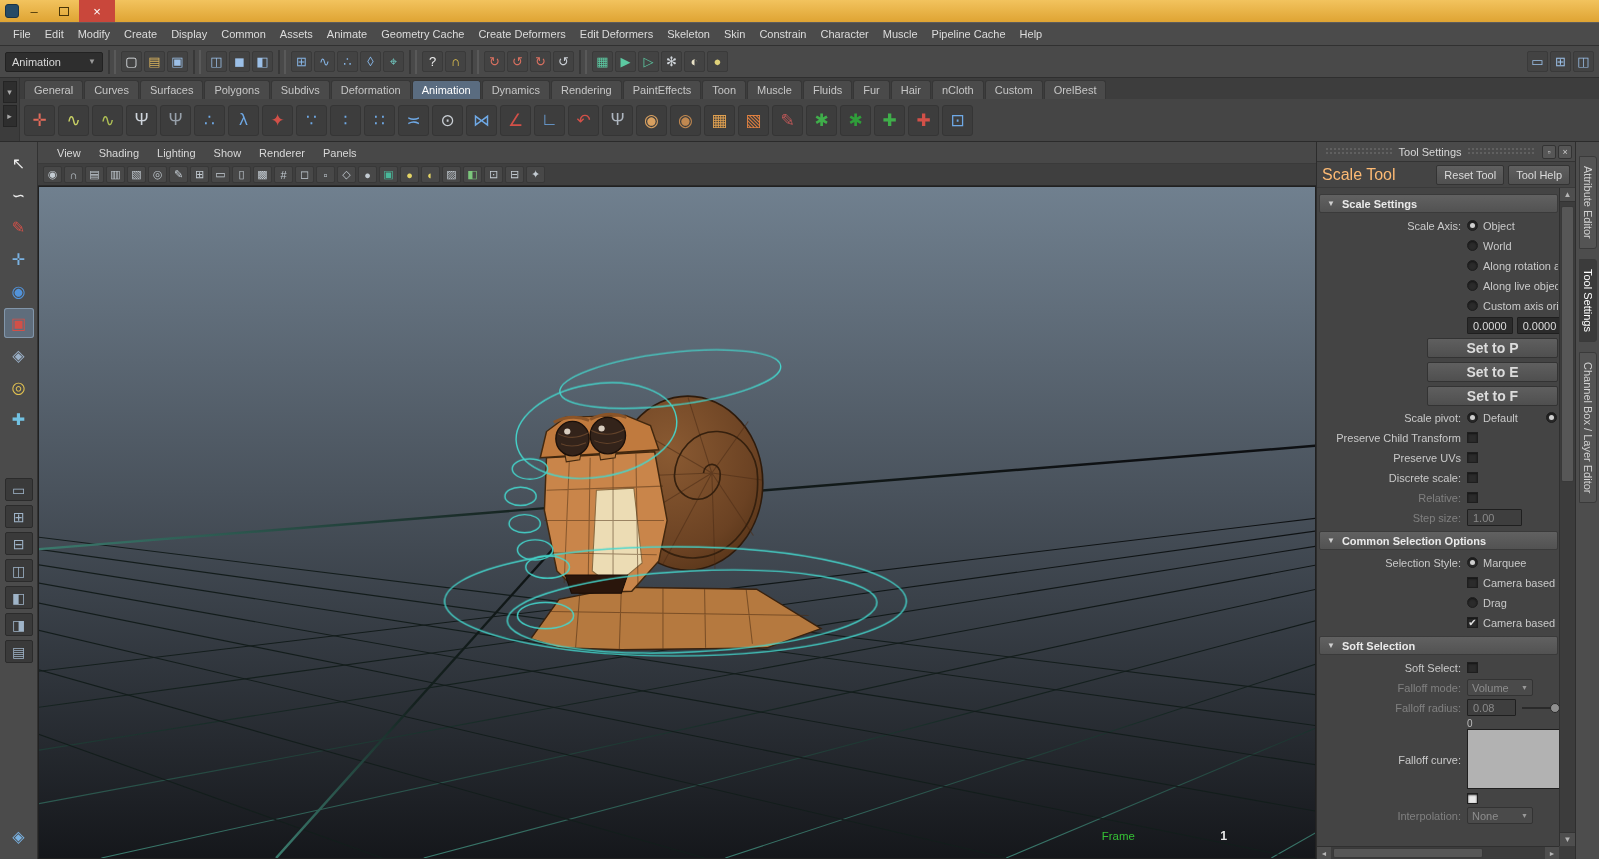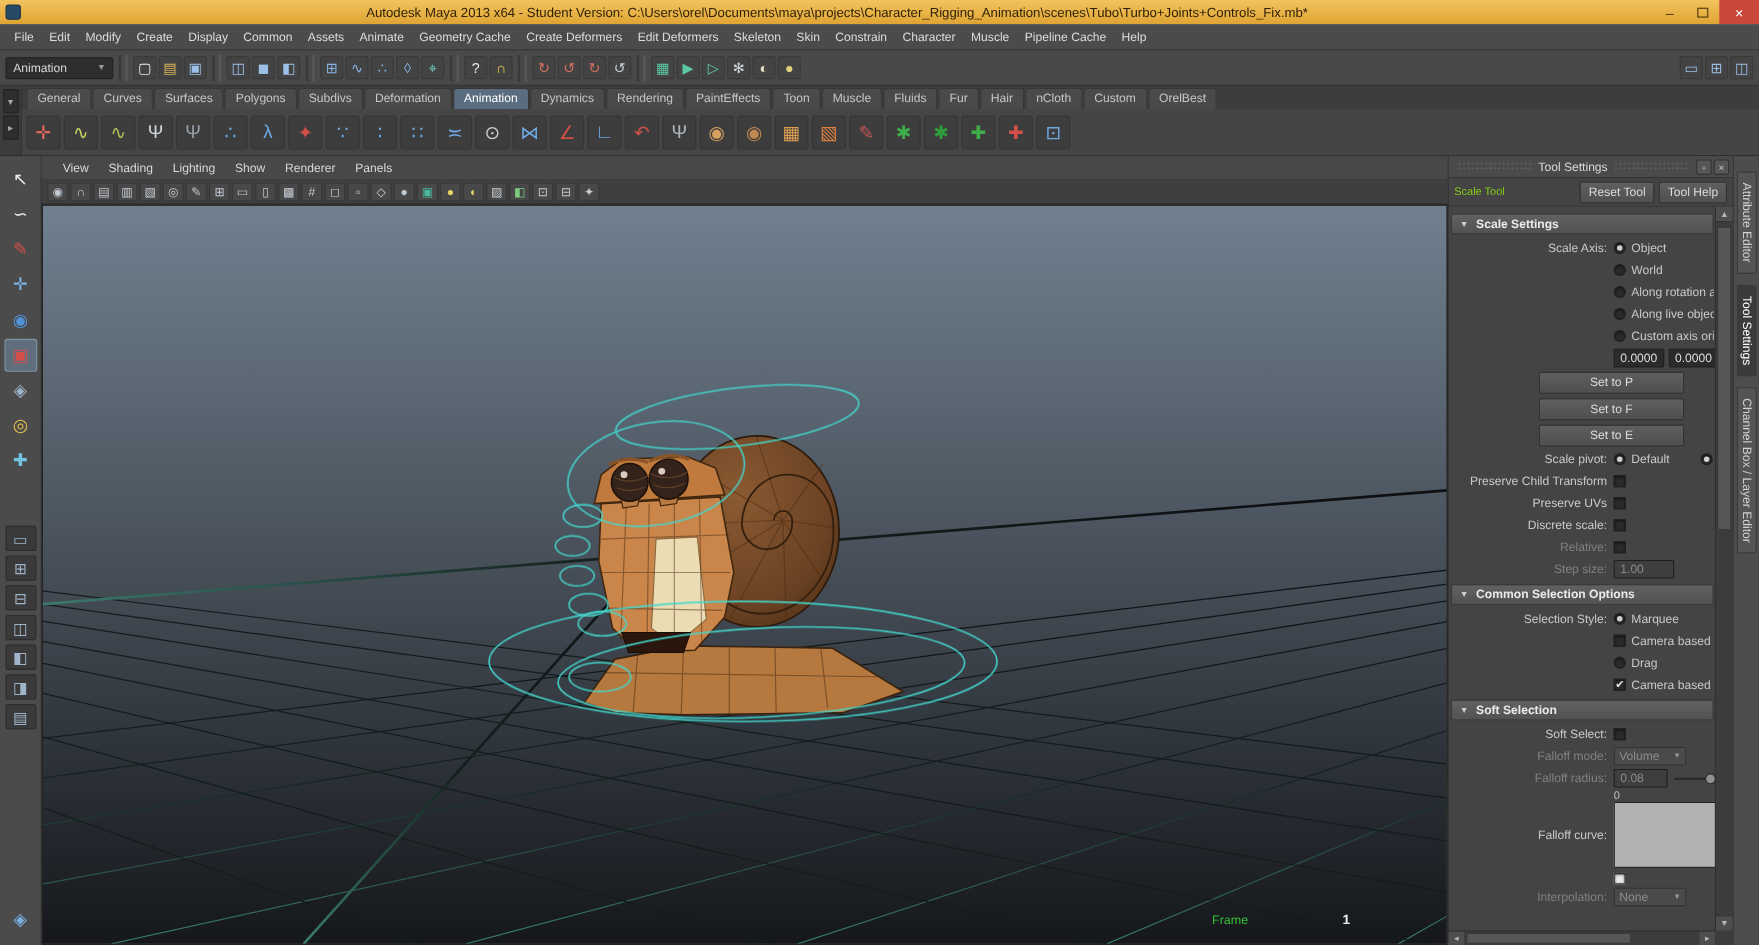--- a/index.html
+++ b/index.html
@@ -58,39 +58,39 @@
   .canvas { flex:1; min-height:0; position:relative; border:1px solid #202020; }
   .canvas svg { width:100%; height:100%; display:block; }
 
   
   .tool-panel { width:258px; background:#444; display:flex; flex-direction:column; flex:0 0 auto; position:relative; }
   .tp-header { height:20px; background:#4a4a4a; border-bottom:1px solid #333; display:flex; align-items:center; padding:0 3px; }
   .tp-dots { flex:1; height:9px; margin:0 5px; background-image:radial-gradient(#606060 28%, transparent 30%); background-size:4px 4px; }
   .tp-title { color:#d8d8d8; white-space:nowrap; }
   .tp-winbtn { width:14px; height:14px; margin-left:2px; background:#565656; border:1px solid #333; color:#ccc; font-size:9px; display:flex; align-items:center; justify-content:center; border-radius:2px; }
   .tp-toolrow { height:26px; display:flex; align-items:center; padding:0 5px; gap:4px; border-bottom:1px solid #3a3a3a; }
-  .tp-toolname { flex:1; font-size:10px; color:#84cc16; white-space:nowrap; }
+  .tp-toolname { flex:1; font-size:16px; color:#fdba74; white-space:nowrap; }
   .tp-btn { background:linear-gradient(#5f5f5f,#505050); border:1px solid #333; border-radius:2px; padding:3px 7px; color:#dcdcdc; font-size:11px; white-space:nowrap; }
   .tp-scroll { flex:1; position:relative; overflow:hidden; padding:2px 17px 2px 2px; }
 
   .section-header { height:19px; background:linear-gradient(#616161,#525252); border:1px solid #3a3a3a; border-radius:2px; display:flex; align-items:center; gap:7px; padding:0 7px; font-weight:bold; color:#eaeaea; margin:4px 0 3px; }
   .section-header .tri { font-size:8px; color:#cfcfcf; }
   .row { display:flex; align-items:center; height:19px; margin:1px 0; white-space:nowrap; }
   .row .lbl { width:148px; flex:0 0 148px; text-align:right; padding-right:6px; color:#c9c9c9; overflow:hidden; }
   .row.disabled .lbl, .lbl.dim { color:#808080; }
   .ctrl { width:11px; height:11px; flex:0 0 11px; background:#2b2b2b; border:1px solid #1e1e1e; box-shadow:inset 0 1px 2px #141414; display:inline-flex; align-items:center; justify-content:center; }
   .row.radio .ctrl, .ctrl.radio { border-radius:50%; }
   .row.radio.selected .ctrl::after, .ctrl.radio.selected::after { content:""; width:5px; height:5px; border-radius:50%; background:#cfcfcf; }
   .row.checkbox.checked .ctrl::after, .ctrl.checkbox.checked::after { content:"✔"; font-size:10px; color:#e4e4e4; line-height:10px; }
   .opt-label { margin-left:5px; color:#c9c9c9; overflow:hidden; }
   .field { background:#2b2b2b; border:1px solid #1f1f1f; color:#dddddd; height:17px; padding:0 5px; display:inline-flex; align-items:center; border-radius:1px; }
   .field.disabled { background:#3e3e3e; color:#8a8a8a; }
   .fields-row .field { width:58px; margin-right:4px; }
   .btn-row { height:23px; }
-  .set-btn { margin-left:80px; width:132px; height:20px; background:linear-gradient(#5f5f5f,#4f4f4f); border:1px solid #333; border-radius:2px; color:#dcdcdc; font-size:11px; overflow:hidden; white-space:nowrap; }
+  .set-btn { margin-left:108px; width:132px; height:20px; background:linear-gradient(#5f5f5f,#4f4f4f); border:1px solid #333; border-radius:2px; color:#dcdcdc; font-size:14px; overflow:hidden; white-space:nowrap;font-weight:bold; }
   .pivot-alt { margin-left:28px; }
   .dropdown { width:66px; height:17px; background:#555; border:1px solid #333; border-radius:2px; display:inline-flex; align-items:center; padding:0 4px; color:#d6d6d6; }
   .dropdown.disabled { background:#4a4a4a; color:#8d8d8d; }
   .dropdown .dd-arrow { margin-left:auto; font-size:7px; color:#999; }
   .slider { position:relative; width:42px; height:12px; margin-left:6px; display:inline-block; }
   .slider-track { position:absolute; left:0; right:0; top:5px; height:2px; background:#2a2a2a; }
   .slider-knob { position:absolute; right:-2px; top:1px; width:10px; height:10px; border-radius:50%; background:#8f8f8f; border:1px solid #2a2a2a; }
   .curve-row { height:86px; align-items:flex-start; }
   .curve-row .lbl { padding-top:36px; }
   .curve-wrap { display:flex; flex-direction:column; }
@@ -114,21 +114,20 @@
   .side-tab { writing-mode:vertical-rl; background:#545454; border:1px solid #3a3a3a; border-radius:0 3px 3px 0; padding:9px 2px; color:#d2d2d2; white-space:nowrap; }
   .side-tab.active { background:#3b3b3b; color:#ffffff; }
 </style>
 </head>
 <body>
 
 <div class="app">
 
   <div class="titlebar">
     <div class="app-icon"></div>
-    <div class="title">Autodesk Maya 2013 x64 - Student Version: C:\Users\orel\Documents\maya\projects\Character_Rigging_Animation\scenes\Tubo\Turbo+Joints+Controls_Fix.mb*</div>
     <div class="win-btn">–</div>
     <div class="win-btn">
         <span class="maxbox"></span>
       </div>
     <div class="win-btn close">×</div>
   </div>
 
   <div class="menubar">
 
   <div class="menu-item">File</div>
@@ -505,24 +504,24 @@
           <span class="lbl"></span>
           <span class="field">0.0000</span>
           <span class="field">0.0000</span>
         </div>
         <div>
 
         <div class="row btn-row">
             <button class="set-btn">Set to P</button>
           </div>
             <div class="row btn-row">
+            <button class="set-btn">Set to E</button>
+          </div>
+            <div class="row btn-row">
             <button class="set-btn">Set to F</button>
-          </div>
-            <div class="row btn-row">
-            <button class="set-btn">Set to E</button>
           </div>
           </div>
         <div class="row radio selected">
           <span class="lbl">Scale pivot:</span>
           <span class="ctrl"></span>
           <span class="opt-label">Default</span>
           <span class="ctrl radio pivot-alt"></span>
         </div>
         <div class="row">
           <span class="lbl">Preserve Child Transform</span>

